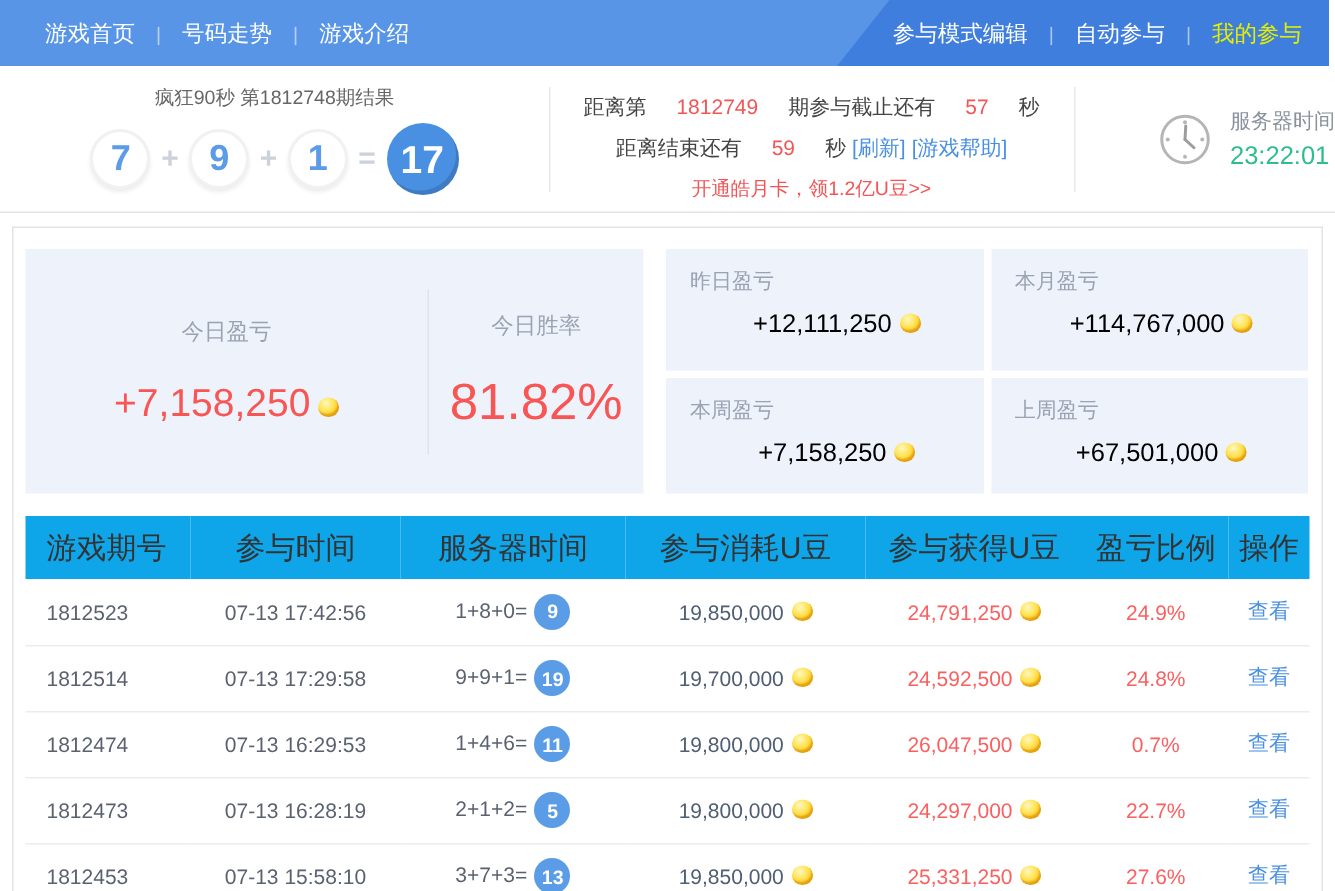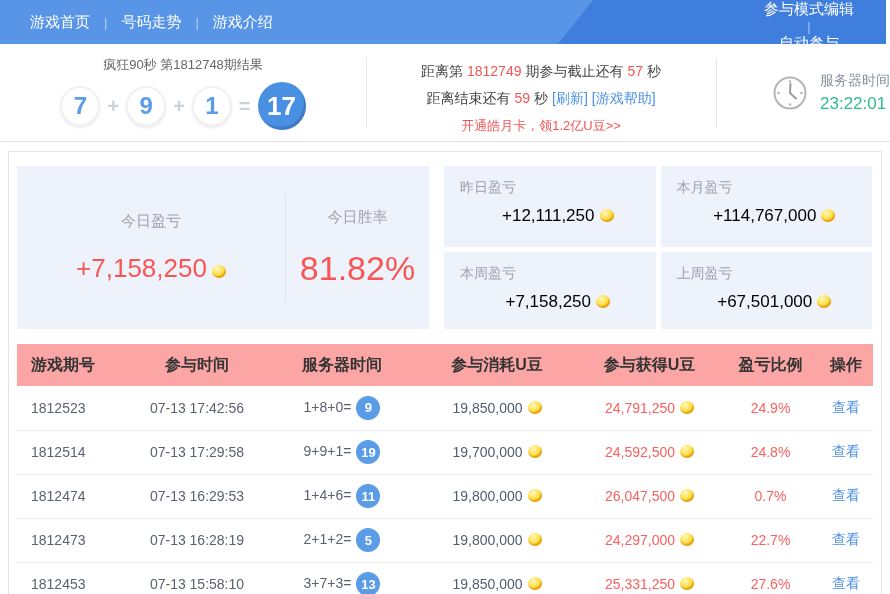--- a/index.html
+++ b/index.html
@@ -5,42 +5,42 @@
   * { margin:0; padding:0; box-sizing:border-box; }
   body { font-family:"Liberation Sans","DejaVu Sans",sans-serif; background:#fff; }
   .page { position:relative; width:890px; height:594px; overflow:hidden; background:#fff; }
 
   
   .nav { position:relative; width:886px; height:44px; background:#5895e6; overflow:hidden; }
   .nav-dark { position:absolute; left:558px; top:0; width:328px; height:44px; background:#3f7edd;
               clip-path:polygon(35px 0,100% 0,100% 100%,0 100%); }
   .nav-left, .nav-right { position:absolute; top:0; height:44px; display:flex; align-items:center; }
   .nav-left { left:30px; }
-  .nav-right { right:32px;flex-direction:column; }
+  .nav-right { right:18px; }
   .nav a { color:#fff; text-decoration:none; font-size:15px; cursor:pointer; }
   .nav a.active { color:#e3ef00; }
   .nav .sep { color:rgba(255,255,255,.55); margin:0 14px; font-size:13px; }
 
   
   .header { position:relative; width:890px; height:98px; background:#fff; border-bottom:1px solid #e3e3e3; display:flex; }
   .hdiv { position:absolute; top:14px; width:1px; height:70px; background:#e8e8e8; }
   .hdiv.d1 { left:366px; } .hdiv.d2 { left:716px; }
   .hcol1 { width:366px; display:flex; flex-direction:column; align-items:center; padding-top:12px; }
   .draw-title { font-size:13px; color:#666; }
   .draw-row { display:flex; align-items:center; margin-top:8px; }
   .ball { width:40px; height:40px; border-radius:50%; background:#fff; border:2px solid #f1f1f1;
           box-shadow:0 2px 3px rgba(0,0,0,.08); color:#5b9be8; font-size:24px; font-weight:bold;
           display:flex; align-items:center; justify-content:center; }
   .op { color:#ccd2da; font-size:20px; font-weight:bold; margin:0 7px; }
   .ball-sum { width:48px; height:48px; border-radius:50%; background:#4a90e2;
           box-shadow:inset -2px -3px 0 rgba(0,0,0,.14); color:#fff; font-size:26px; font-weight:bold;
           display:flex; align-items:center; justify-content:center; }
   .hcol2 { width:350px; display:flex; flex-direction:column; align-items:center; padding-top:14px; }
   .cd-line { font-size:14px; color:#444; line-height:27px; }
-  .cd-line .red { color:#f25555; margin:0 4px; }
+  .cd-line .red { color:#f25555; margin:0 20px; }
   .cd-line a { color:#4a90e2; text-decoration:none; margin-left:4px; cursor:pointer; }
   .cd-promo { font-size:13px; color:#f25555; line-height:27px; cursor:pointer; }
   .hcol3 { flex:1; display:flex; align-items:center; justify-content:flex-end; gap:12px; }
   .server-label { font-size:14px; color:#8a929e; }
   .server-time { font-size:17px; color:#2ebd8d; margin-top:4px; }
 
   
   .card { margin:9px 8px 0 8px; width:874px; height:450px; background:#fff;
           border:1px solid #e4e4e4; border-bottom:none; }
   .stats { display:flex; gap:15px; margin:14px 9px 0 8px; }
@@ -55,21 +55,21 @@
   .cell { background:#eef2fb; padding:13px 0 12px 16px; }
   .cell .stat-label { font-size:14px; }
   .cell .cell-value { text-align:center; font-size:17px; color:#000000; margin-top:9px; }
 
   .coin { display:inline-block; width:14px; height:13px; border-radius:50%;
           background:radial-gradient(circle at 38% 30%, #fff8c0, #ffe14d 45%, #ffbb11 75%, #eaa50c);
           box-shadow:inset -1px -2px 1px rgba(198,122,0,.45); vertical-align:-1px; margin-left:5px; }
 
   
   table { border-collapse:collapse; margin:15px 9px 0 8px; width:856px; table-layout:fixed; }
-  th { background:#fca5a5; height:42px; font-size:16px; font-weight:bold; color:#333; text-align:center; }
+  th { background:#0ea5e9; height:42px; font-size:20px; font-weight:normal; color:#333; text-align:center; }
   th:first-child { text-align:left; padding-left:14px; }
   td { height:44px; font-size:14px; color:#5a6270; text-align:center; border-bottom:1px solid #ececec; }
   td:first-child { text-align:left; padding-left:14px; }
   td.cost { color:#4f5e73; }
   td.gain, td.ratio { color:#fa6060; }
   .rball { display:inline-flex; width:24px; height:24px; border-radius:50%; background:#5b9ce6;
            color:#fff; font-size:13px; font-weight:bold; align-items:center; justify-content:center;
            margin-left:5px; vertical-align:middle; }
   td a { color:#4a90e2; text-decoration:none; cursor:pointer; }
 </style>

